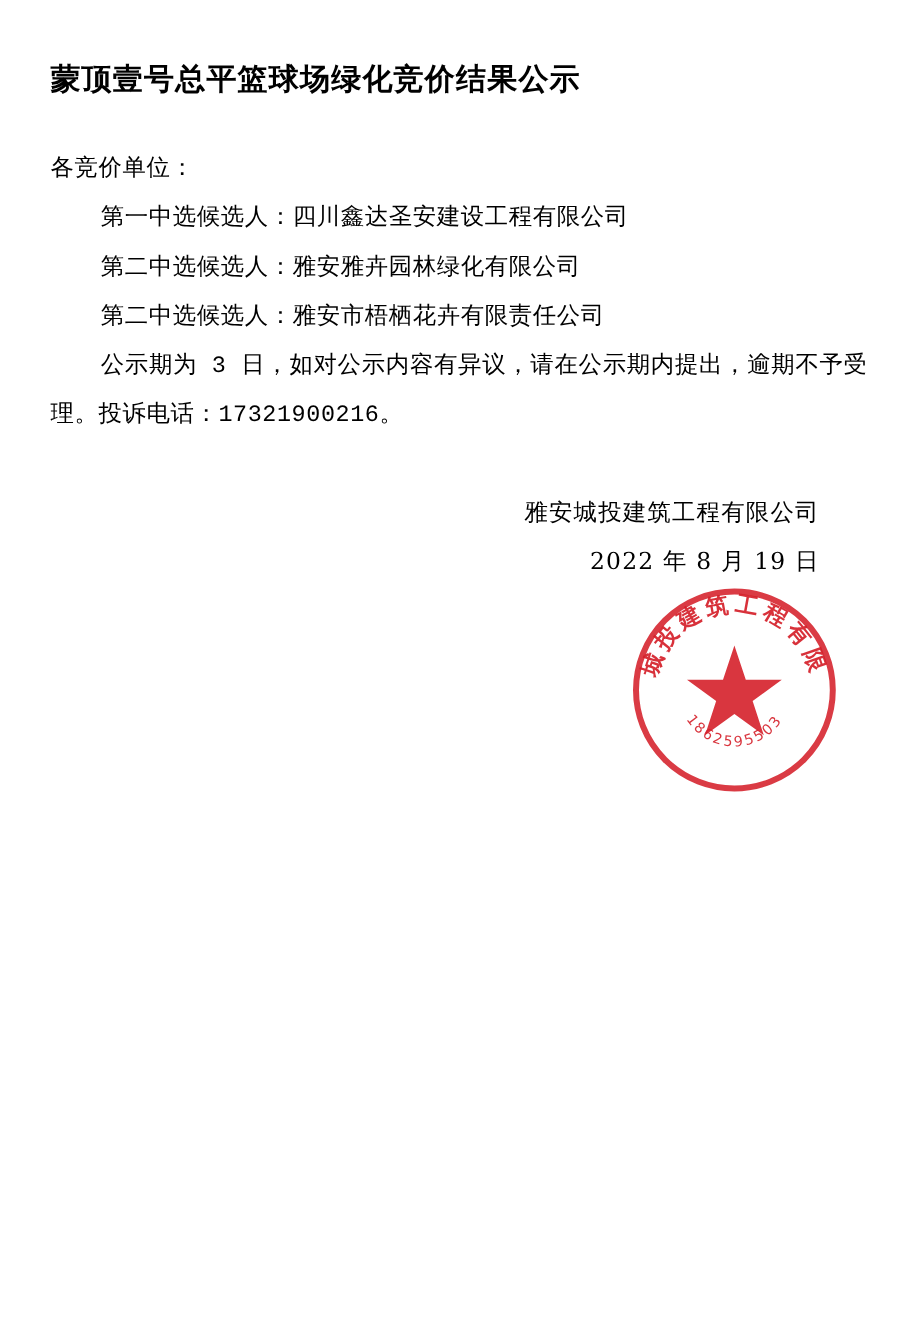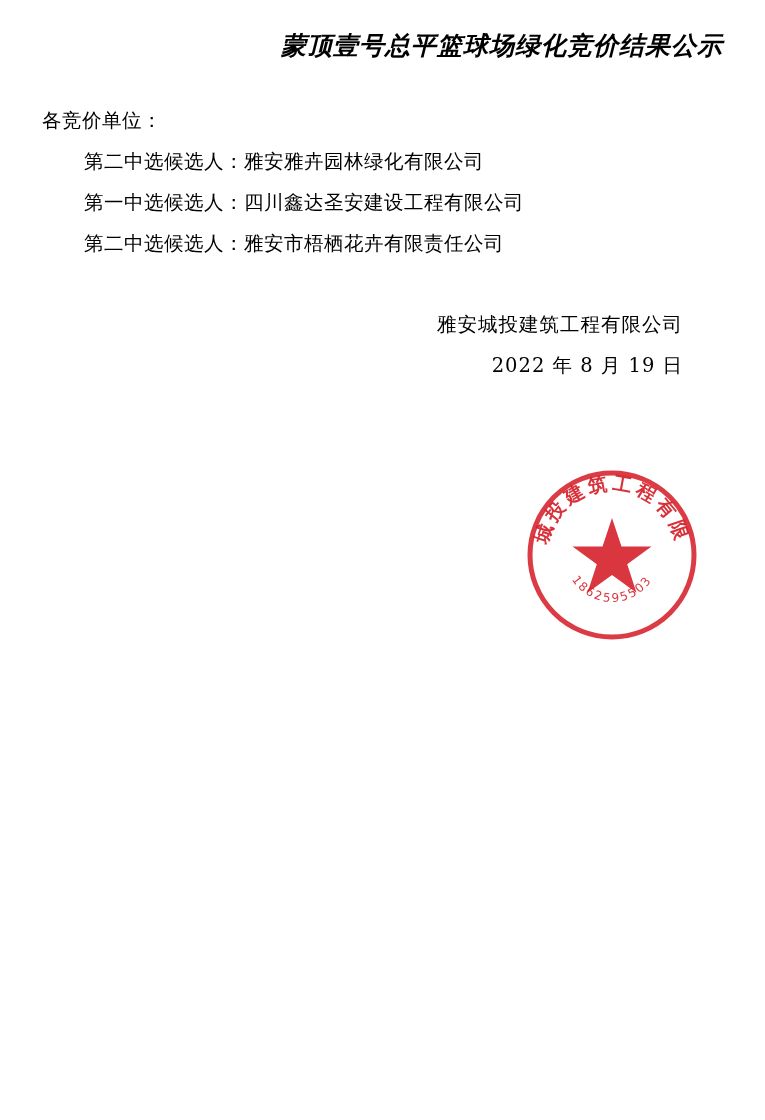--- a/index.html
+++ b/index.html
@@ -16,31 +16,31 @@
     overflow: hidden;
   }
   .page {
     position: relative;
     width: 765px;
     height: 1120px;
     box-sizing: border-box;
     padding: 0 42px;
   }
   .doc-title {
-    margin-top: 28px;
-    text-align: right;
+    margin-top: 48px;
+    text-align: left;
     font-size: 25px;
     font-weight: bold;
     letter-spacing: 1px;
     line-height: 1.4;
     font-family: "DejaVu Sans", "Liberation Sans", sans-serif;
-    font-style: italic;
   }
   .body-block {
     margin-top: 38px;
+    font-family: Liberation Mono, monospace;
   }
   .para {
     font-size: 19.5px;
     line-height: 2.1;
     letter-spacing: 0.5px;
     text-align: justify;
     text-justify: inter-ideograph;
   }
   .para.salutation {
     text-indent: 0;
@@ -82,23 +82,24 @@
 </style>
 </head>
 <body>
 
 <div class="page">
 
   <div class="doc-title">蒙顶壹号总平篮球场绿化竞价结果公示</div>
 
   <div class="body-block">
     <div class="para salutation">各竞价单位：</div>
+    <div class="para indent">第一中选候选人：四川鑫达圣安建设工程有限公司</div>
     <div class="para indent">第二中选候选人：雅安雅卉园林绿化有限公司</div>
-    <div class="para indent">第一中选候选人：四川鑫达圣安建设工程有限公司</div>
     <div class="para indent">第二中选候选人：雅安市梧栖花卉有限责任公司</div>
+    <div class="para indent">公示期为 3 日，如对公示内容有异议，请在公示期内提出，逾期不予受理。投诉电话：17321900216。</div>
   </div>
 
   <div class="sign-block">
     <div class="sign-line">雅安城投建筑工程有限公司</div>
     <div class="sign-date">2022 年 8 月 19 日</div>
   </div>
 
   <div class="seal">
     <svg width="178" height="178" viewBox="0 0 178 178" xmlns="http://www.w3.org/2000/svg">
       <defs>

